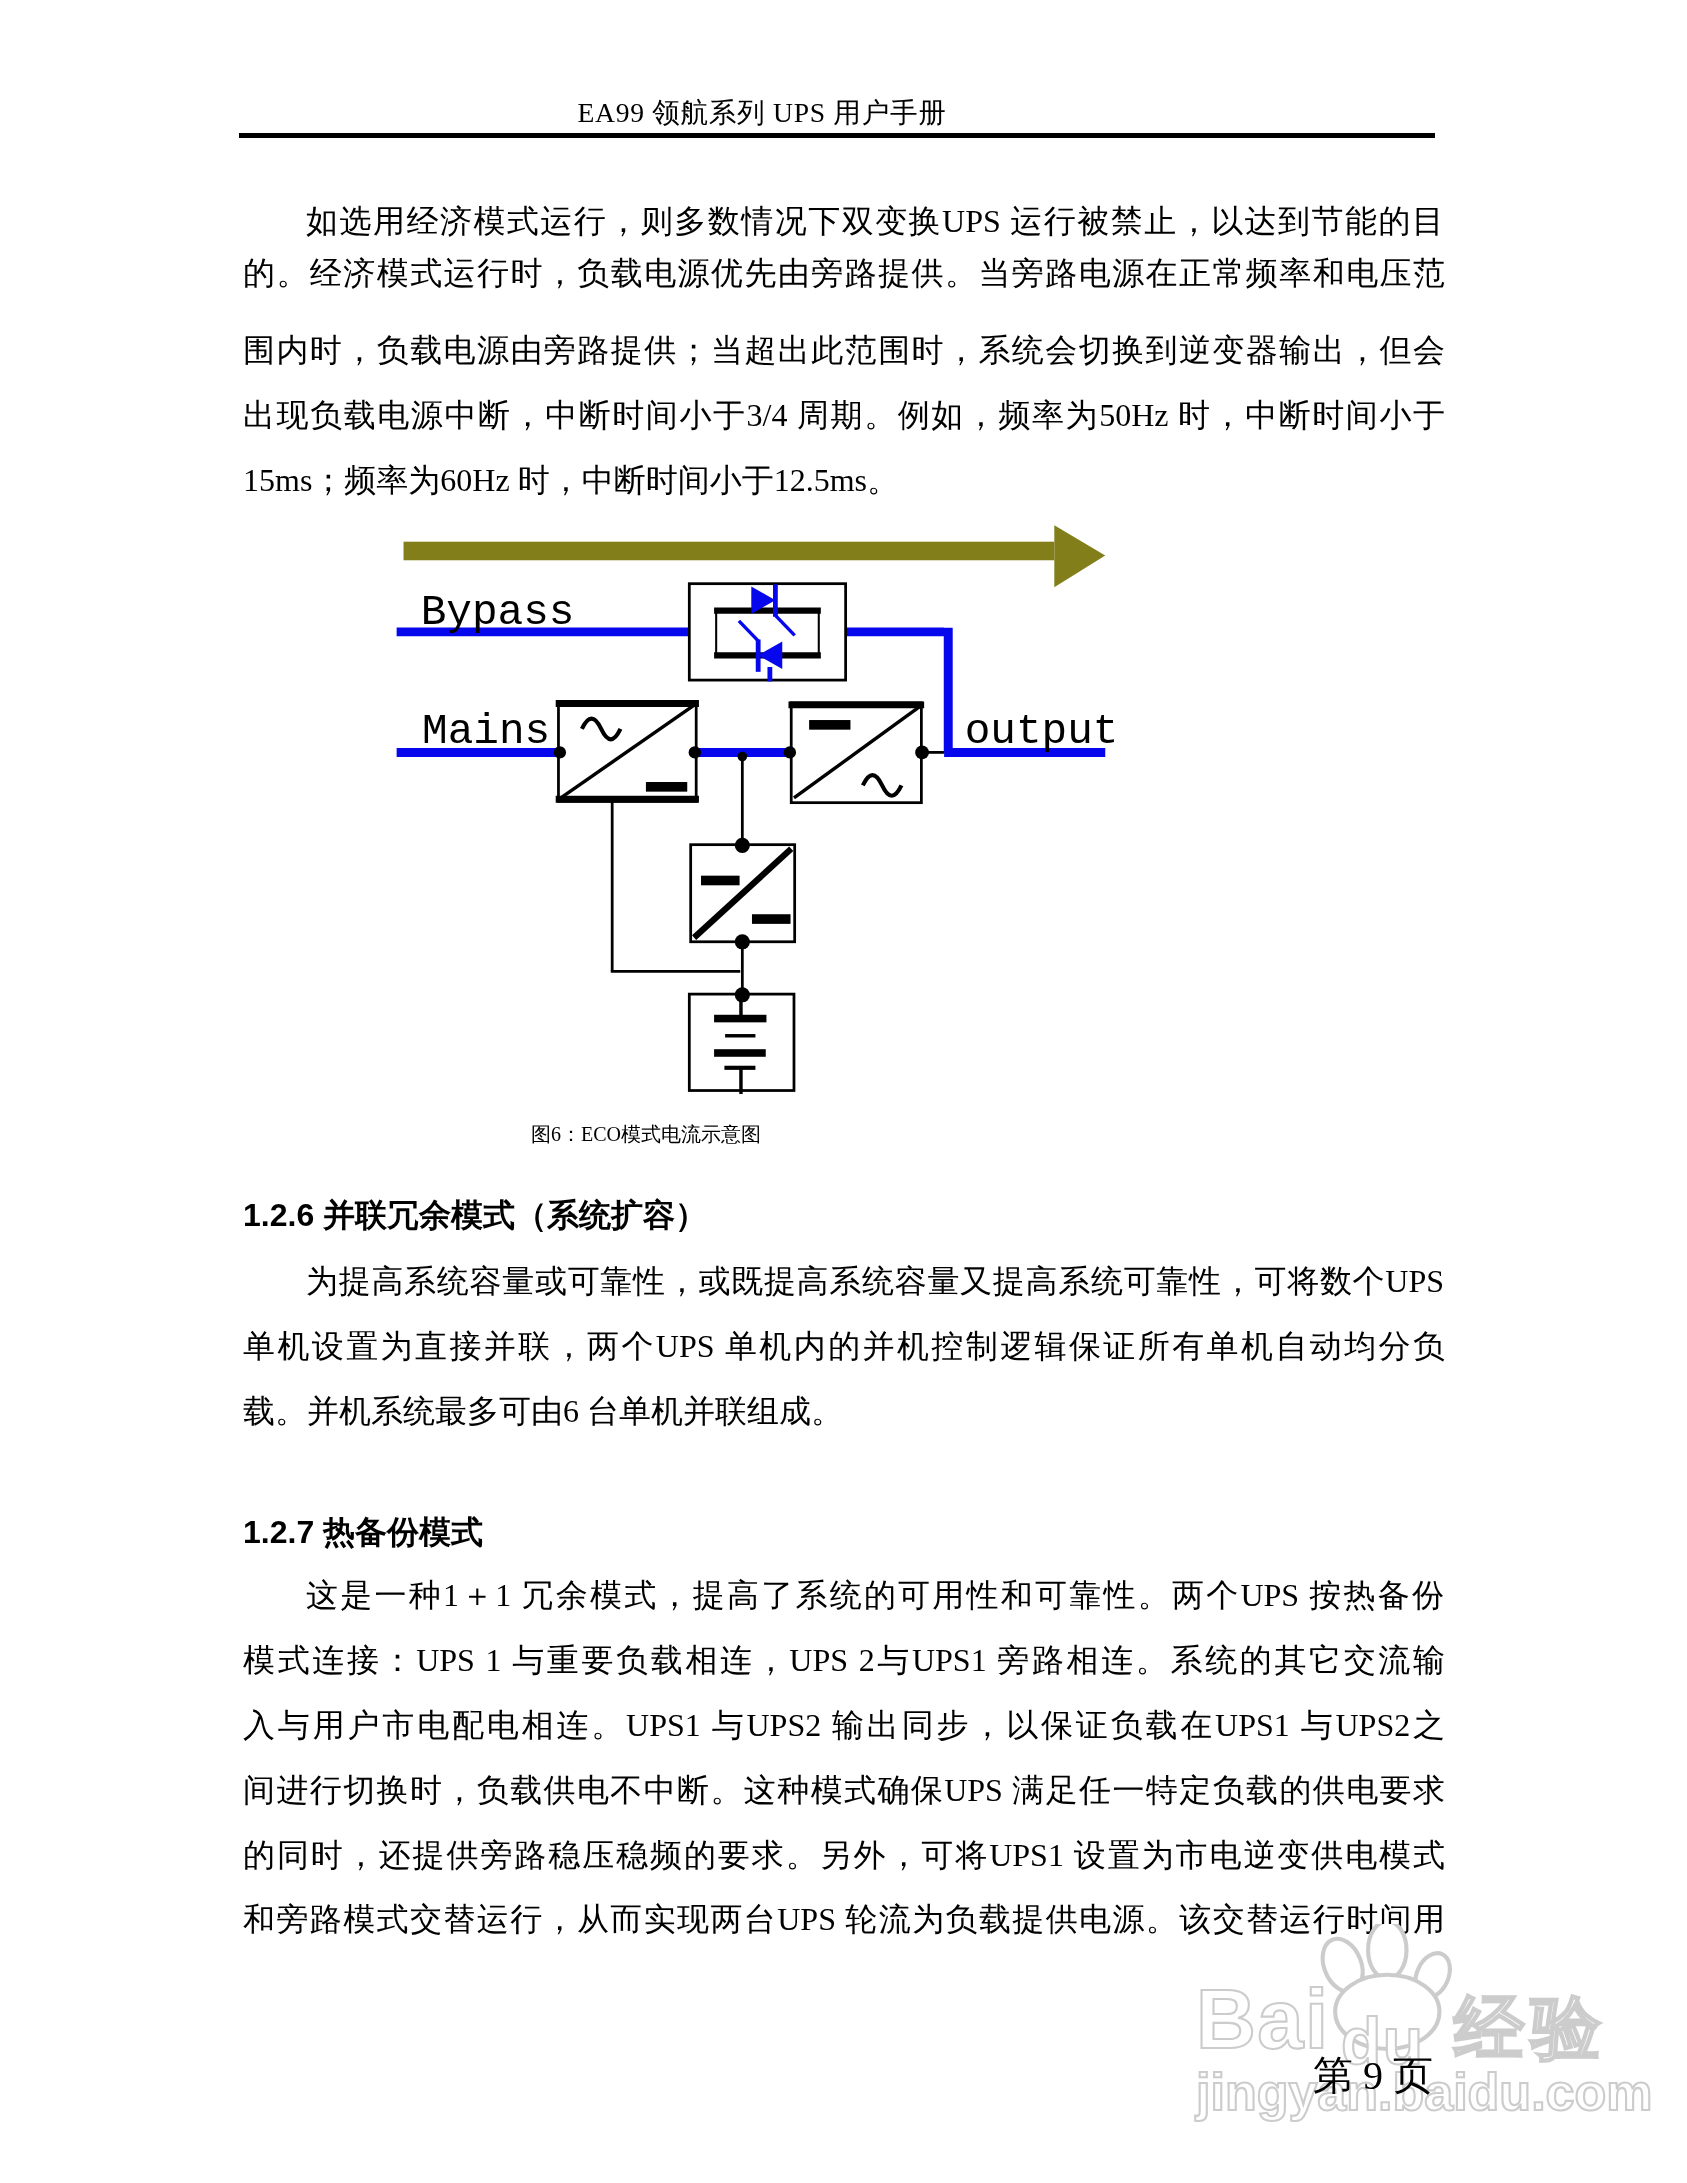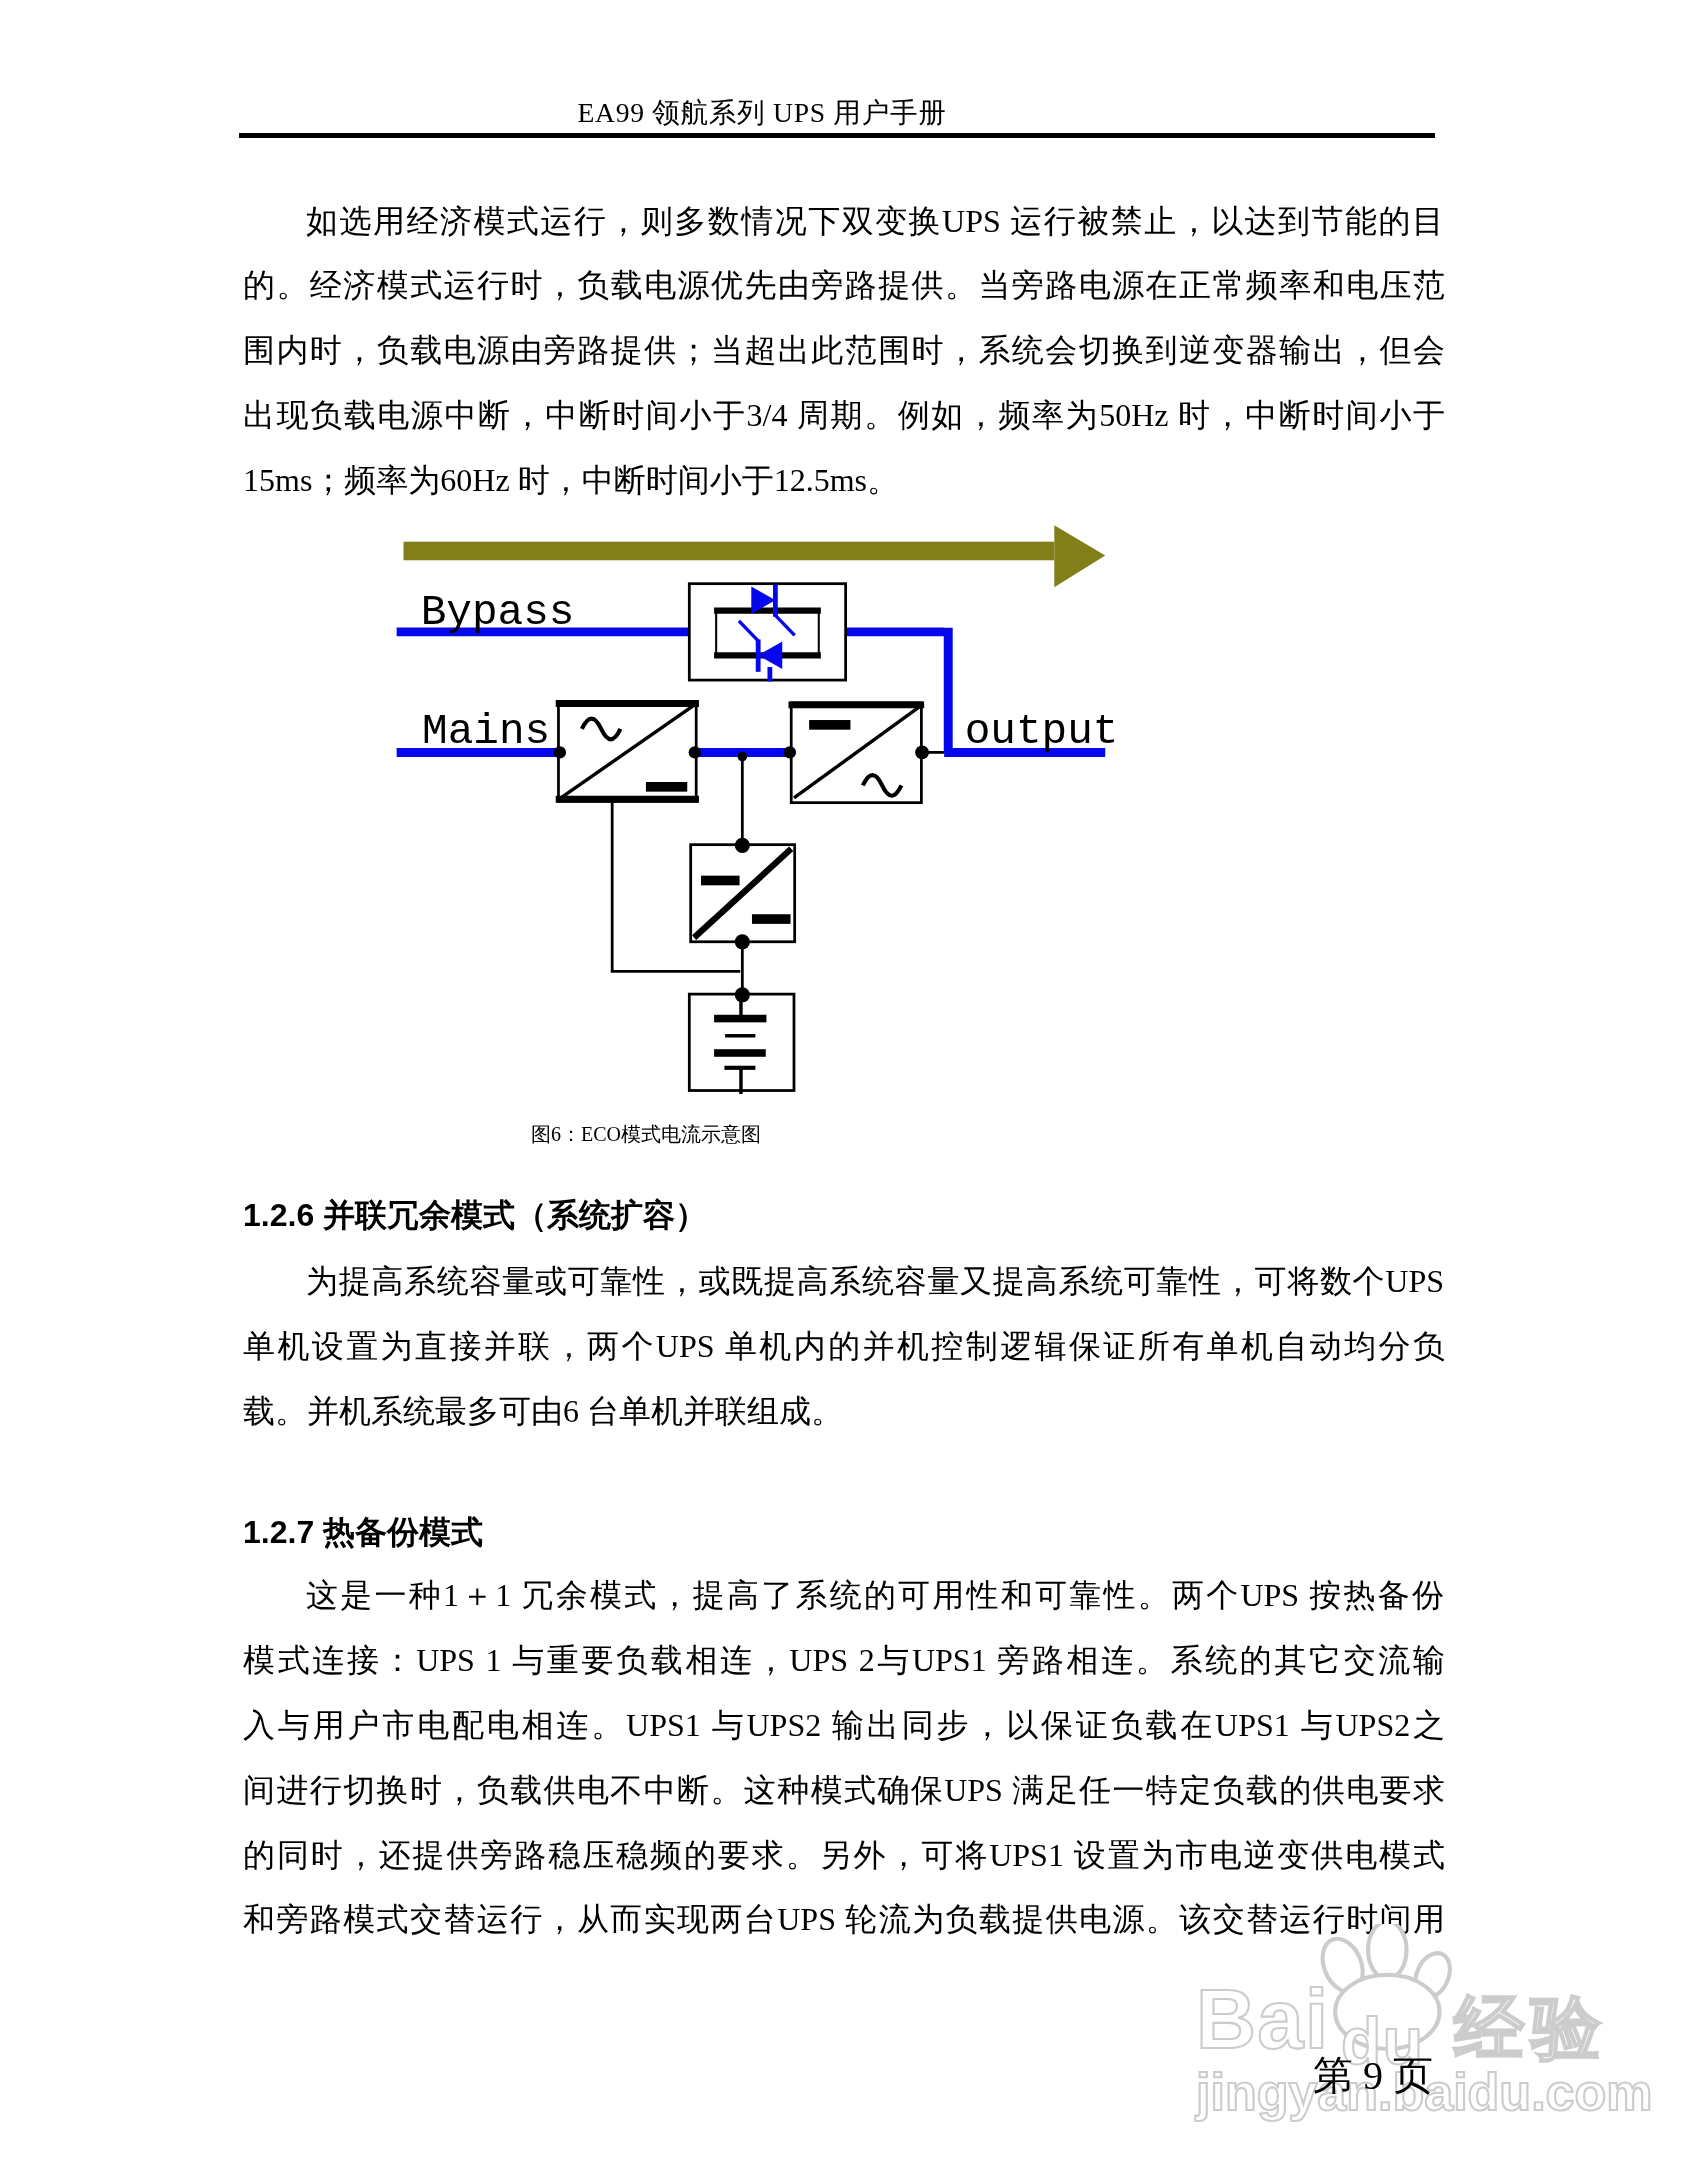--- a/index.html
+++ b/index.html
@@ -35,21 +35,21 @@
 </style>
 </head>
 <body>
 
 <div class="page">
 
   <div class="header-title">EA99 领航系列 UPS 用户手册</div>
   <div class="header-rule"></div>
 
   <div class="bodyline fill indent" style="top:201px">如选用经济模式运行，则多数情况下双变换UPS 运行被禁止，以达到节能的目</div>
-  <div class="bodyline fill" style="top:265px">的。经济模式运行时，负载电源优先由旁路提供。当旁路电源在正常频率和电压范</div>
+  <div class="bodyline fill" style="top:253px">的。经济模式运行时，负载电源优先由旁路提供。当旁路电源在正常频率和电压范</div>
   <div class="bodyline fill" style="top:330px">围内时，负载电源由旁路提供；当超出此范围时，系统会切换到逆变器输出，但会</div>
   <div class="bodyline fill" style="top:395px">出现负载电源中断，中断时间小于3/4 周期。例如，频率为50Hz 时，中断时间小于</div>
   <div class="bodyline" style="top:460px">15ms；频率为60Hz 时，中断时间小于12.5ms。</div>
 
   <svg class="figure-svg" viewBox="560 740 1110 880">
 
     <g>
       <rect x="585" y="786" width="945" height="27" fill="#827F1A"></rect>
       <polygon points="1530,762 1604,806 1530,852" fill="#827F1A"></polygon>
     </g>

